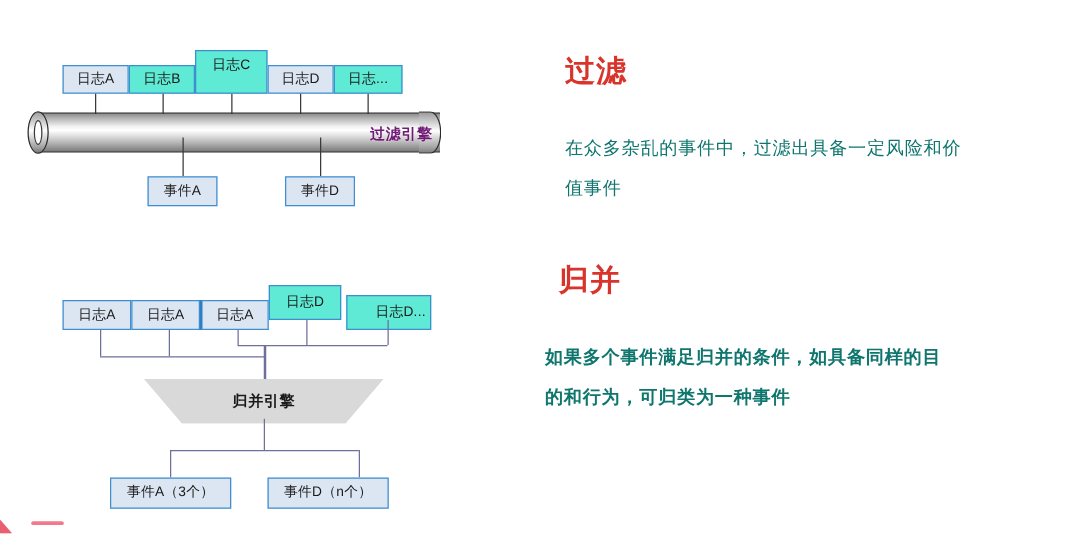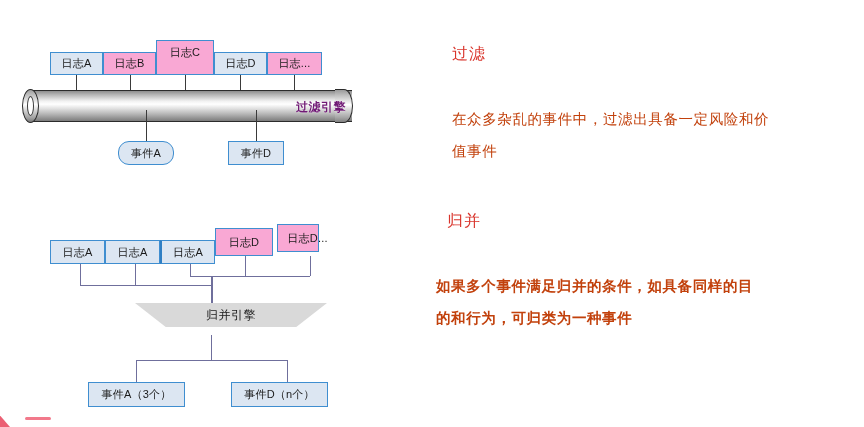--- a/index.html
+++ b/index.html
@@ -13,21 +13,21 @@
     position: relative;
     overflow: hidden;
     font-family: "Liberation Sans", "DejaVu Sans", sans-serif;
   }
 
   
   .node {
     position: absolute;
     box-sizing: border-box;
     border: 1px solid #3f8ed0;
-    background: #f9a8d4;
+    background: #5eead4;
     color: #1a1a1a;
     font-size: 11px;
     line-height: 1;
     display: flex;
     align-items: center;
     justify-content: center;
     white-space: nowrap;
     letter-spacing: 0.2px;
   }
   .node.filled {
@@ -132,24 +132,25 @@
     font-weight: bold;
     color: #701a75;
     letter-spacing: 0.5px;
     white-space: nowrap;
     text-shadow: 0 0 1px rgba(255,255,255,0.9);
   }
 
   
   #merge-engine {
     position: absolute;
-    left: 135px;
+    left: 115px;
     top: 303px;
     width: 192px;
-    height: 24px;
+    height: 36px;
+    font-weight: bold;
   }
   #merge-engine .shape {
     position: absolute;
     inset: 0;
     background: #d9d9d9;
     clip-path: polygon(0% 0%, 100% 0%, 84% 100%, 16% 100%);
   }
   #merge-engine .label {
     position: absolute;
     inset: 0;
@@ -158,28 +159,28 @@
     justify-content: center;
     font-size: 12px;
     color: #1a1a1a;
     letter-spacing: 0.5px;
   }
 
   
   .sec-title {
     position: absolute;
     color: #d9342b;
-    font-size: 16px;
-    font-weight: normal;
+    font-size: 24px;
+    font-weight: bold;
     letter-spacing: 1px;
     line-height: 1;
   }
   .sec-body {
     position: absolute;
-    color: #c2410c;
+    color: #0f766e;
     font-size: 14.5px;
     line-height: 32px;
     width: 330px;
     letter-spacing: 0.6px;
   }
 
   
   #corner-mark {
     position: absolute;
     left: 0px;
@@ -241,21 +242,21 @@
     <div class="cap-right"></div>
     <div class="cap-left">
       <div class="hole"></div>
     </div>
   </div>
   <div id="filter-engine-label">过滤引擎</div>
 
   <div class="vline" style="left:146px; top:110px; height:31px;"></div>
   <div class="vline" style="left:256px; top:110px; height:31px;"></div>
 
-  <div class="node filled" style="left:118px; top:141px; width:56px; height:24px;border-radius:11px;">
+  <div class="node filled" style="left:118px; top:141px; width:56px; height:24px;">
     <span>事件A</span>
   </div>
   <div class="node filled" style="left:228px; top:141px; width:56px; height:24px;">
     <span>事件D</span>
   </div>
 </div>
 
 <div id="merge-diagram">
 
   <div class="node filled" style="left:50px;  top:240px; width:55px; height:24px;">
@@ -263,21 +264,21 @@
   </div>
   <div class="node filled" style="left:105px; top:240px; width:55px; height:24px;">
     <span>日志A</span>
   </div>
   <div class="node filled thickleft" style="left:160px; top:240px; width:55px; height:24px;">
     <span>日志A</span>
   </div>
   <div class="node" style="left:215px; top:228px; width:58px; height:28px;">
     <span>日志D</span>
   </div>
-  <div class="node" style="left:277px; top:224px; width:42px; height:28px;padding-left:19px;">
+  <div class="node" style="left:277px; top:236px; width:68px; height:28px;padding-left:19px;">
     <span>日志D...</span>
   </div>
 
   <div class="vline pur" style="left:80px;  top:264px; height:21px;"></div>
   <div class="vline pur" style="left:135px; top:264px; height:21px;"></div>
   <div class="vline pur" style="left:190px; top:264px; height:12px;"></div>
   <div class="vline pur" style="left:245px; top:256px; height:20px;"></div>
   <div class="vline pur" style="left:310px; top:256px; height:20px;"></div>
 
   <div class="hline pur" style="left:80px;  top:285px; width:132px;"></div>
@@ -290,21 +291,21 @@
   </div>
 
   <div class="vline pur" style="left:211px; top:335px; height:25px;"></div>
   <div class="hline pur" style="left:136px; top:360px; width:151px;"></div>
   <div class="vline pur" style="left:136px; top:360px; height:22px;"></div>
   <div class="vline pur" style="left:287px; top:360px; height:22px;"></div>
 
   <div class="node filled" style="left:88px;  top:382px; width:97px; height:25px;">
     <span>事件A（3个）</span>
   </div>
-  <div class="node filled" style="left:231px; top:382px; width:97px; height:25px;">
+  <div class="node filled" style="left:214px; top:382px; width:97px; height:25px;">
     <span>事件D（n个）</span>
   </div>
 </div>
 
 <div id="corner-mark">
   <div class="wedge"></div>
   <div class="bar"></div>
 </div>
 
 <div class="sec-title" style="left:452px; top:46px;">过滤</div>

